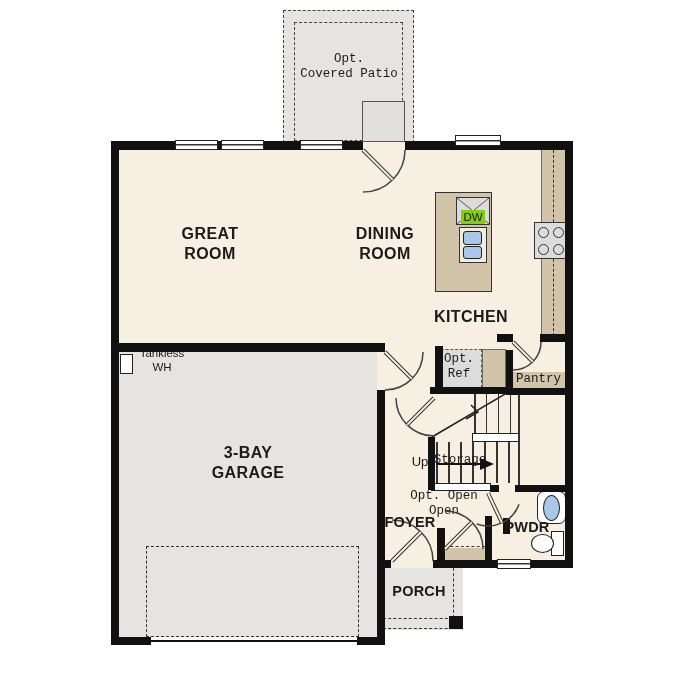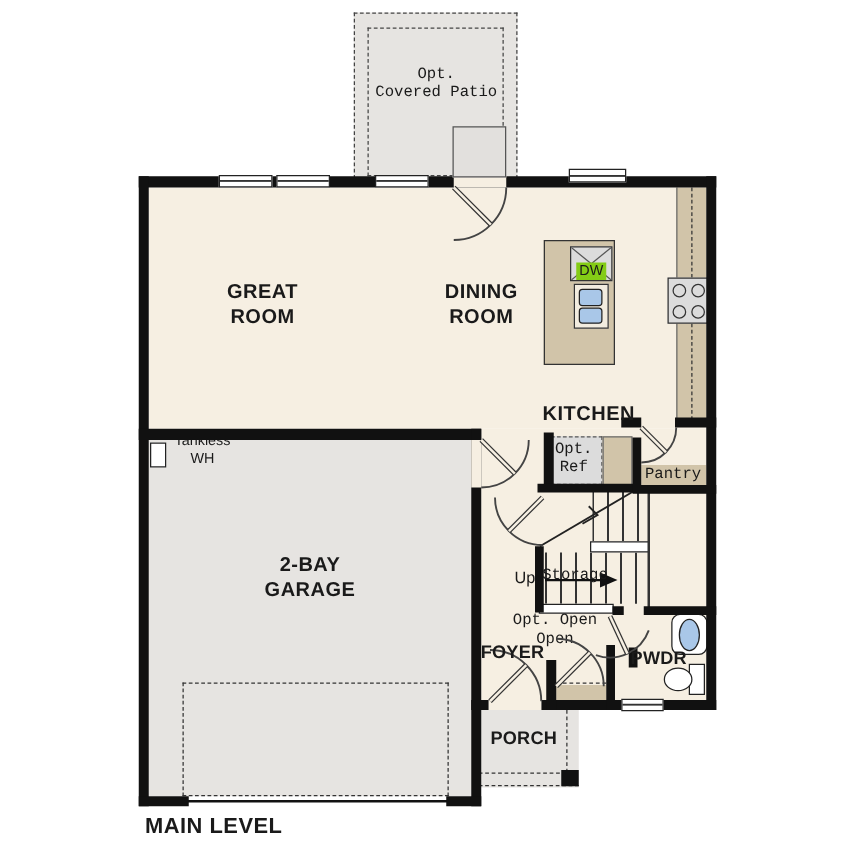--- a/index.html
+++ b/index.html
@@ -183,21 +183,20 @@
   <svg class="door" style="left:488px;top:493px;transform:rotate(20deg);transform-origin:0 0;" width="33" height="33" viewBox="0 0 100 100" preserveAspectRatio="none">
     <path d="M100,0 A100,100 0 0 1 0,100" fill="none" stroke="#444" stroke-width="1.5" vector-effect="non-scaling-stroke"></path>
     <line x1="0" y1="0" x2="70.7" y2="70.7" stroke="#333" stroke-width="4" vector-effect="non-scaling-stroke"></line>
     <line x1="0" y1="0" x2="70.7" y2="70.7" stroke="#f6efe2" stroke-width="2" vector-effect="non-scaling-stroke"></line>
   </svg>
 
   <div class="label room" style="left:150px;top:224px;width:120px;">GREAT
 ROOM</div>
   <div class="label room" style="left:325px;top:224px;width:120px;">DINING
 ROOM</div>
-  <div class="label room" style="left:428px;top:307px;width:86px;margin-top:15px;">KITCHEN</div>
-  <div class="label room" style="left:193px;top:443px;width:110px;">2-BAY
+  <div class="label room" style="left:428px;top:307px;width:86px;">KITCHEN</div>
+  <div class="label room" style="left:193px;top:443px;width:110px;">3-BAY
 GARAGE</div>
   <div class="label room-sm" style="left:384px;top:514px;width:52px;">FOYER</div>
   <div class="label room-sm" style="left:503px;top:519px;width:48px;">PWDR</div>
   <div class="label room-sm" style="left:390px;top:583px;width:58px;">PORCH</div>
-  <div class="label title" style="left:116px;top:650px;width:160px;">MAIN LEVEL</div>
 
 </div>
 
 </body></html>

